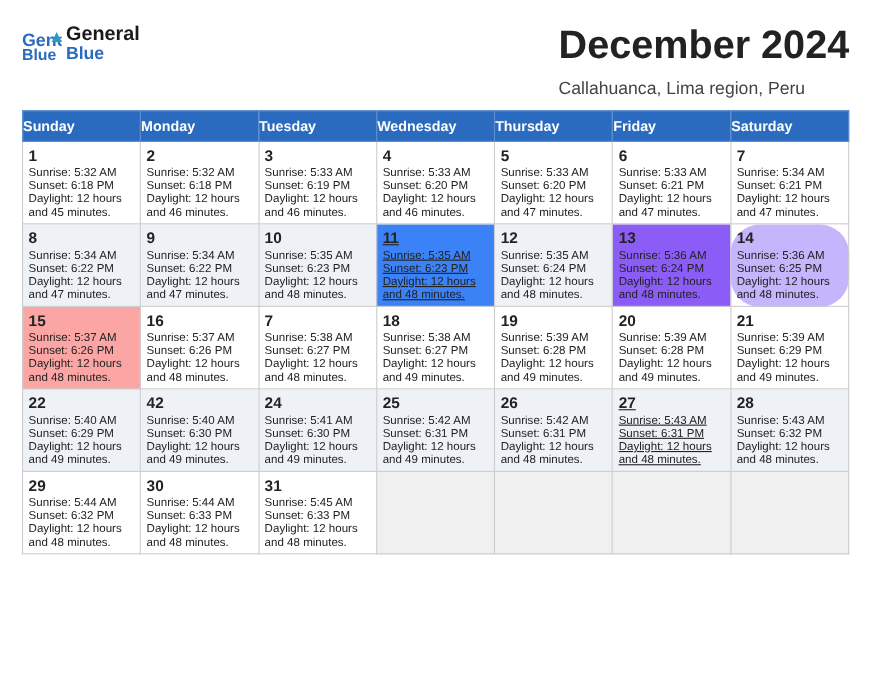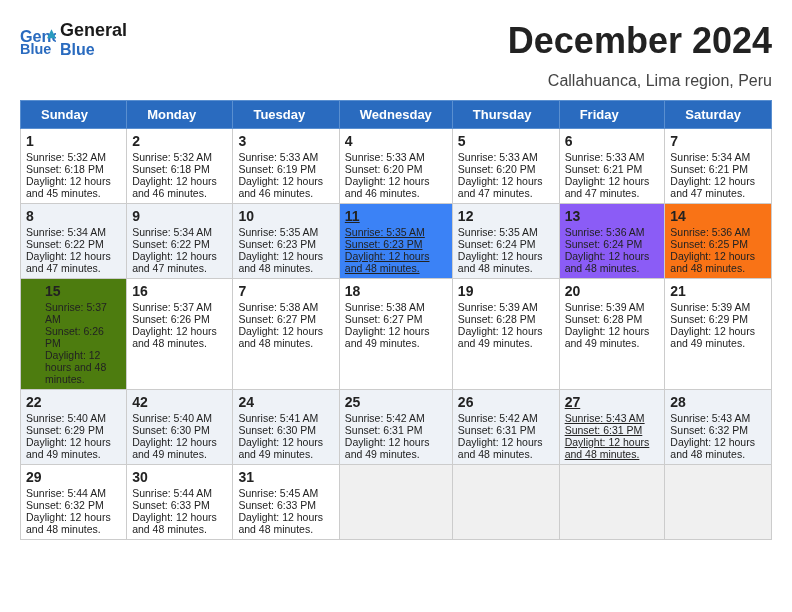--- a/index.html
+++ b/index.html
@@ -19,42 +19,42 @@
     .logo {
       display: flex;
       align-items: center;
       gap: 4px;
     }
     .logo-icon {
       width: 36px;
       height: 36px;
     }
     .title-area {
-      text-align: right;
+      text-align: left;
     }
     .month-title {
       font-size: 36px;
       font-weight: bold;
       color: #222;
     }
     .location {
       font-size: 16px;
       color: #444;
       margin-top: 10px;
     }
     table {
       width: 100%;
       border-collapse: collapse;
     }
     th {
       background-color: #2a6bbf;
       color: white;
       font-size: 13px;
       font-weight: bold;
-      padding: 6px 20px;
+      padding: 6px 0;
       text-align: left;
       border: 1px solid #5a8fd0;
     }
     td {
       vertical-align: top;
       padding: 4px 5px;
       font-size: 10.5px;
       color: #222;
       border: 1px solid #ccc;
       width: calc(100% / 7);
@@ -189,29 +189,29 @@
           <div>Sunrise: 5:35 AM</div>
           <div>Sunset: 6:24 PM</div>
           <div>Daylight: 12 hours and 48 minutes.</div>
         </td>
         <td style="background: #8b5cf6;">
           <span class="day-number">13</span>
           <div>Sunrise: 5:36 AM</div>
           <div>Sunset: 6:24 PM</div>
           <div>Daylight: 12 hours and 48 minutes.</div>
         </td>
-        <td style="background: #f97316;">
+        <td style="background: #c4b5fd; border-radius: 27px;">
           <span class="day-number">14</span>
           <div>Sunrise: 5:36 AM</div>
           <div>Sunset: 6:25 PM</div>
           <div>Daylight: 12 hours and 48 minutes.</div>
         </td>
       </tr>
       <tr>
-        <td style="background: #4d7c0f; padding-left: 24px;">
+        <td style="background: #fca5a5;">
           <span class="day-number">15</span>
           <div>Sunrise: 5:37 AM</div>
           <div>Sunset: 6:26 PM</div>
           <div>Daylight: 12 hours and 48 minutes.</div>
         </td>
         <td style="background: rgb(255, 255, 255);">
           <span class="day-number">16</span>
           <div>Sunrise: 5:37 AM</div>
           <div>Sunset: 6:26 PM</div>
           <div>Daylight: 12 hours and 48 minutes.</div>

